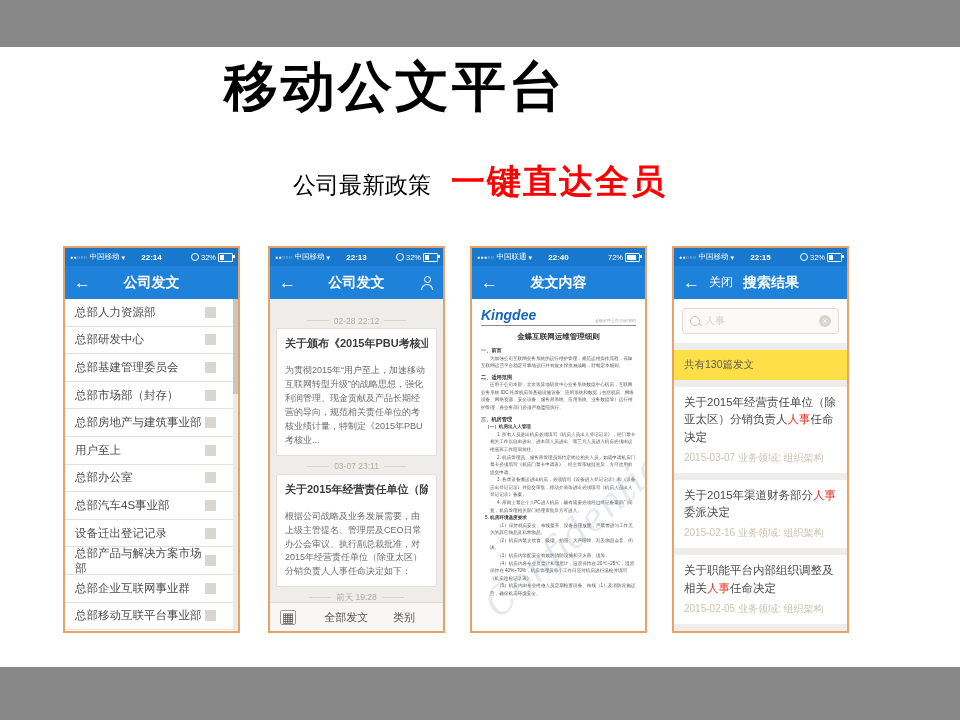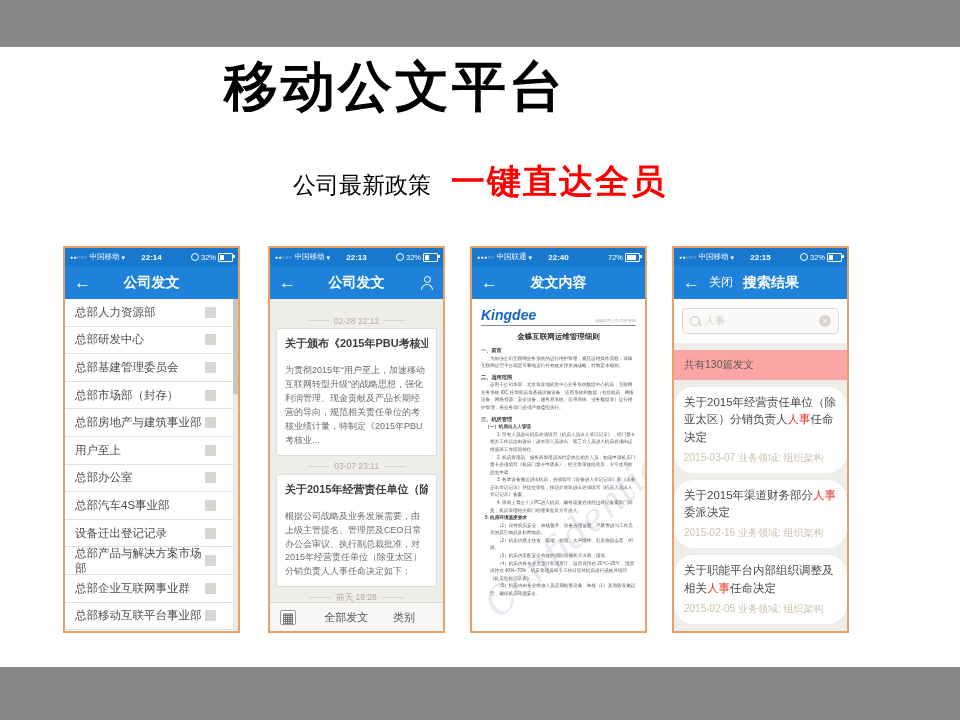--- a/index.html
+++ b/index.html
@@ -93,22 +93,22 @@
   .search-page{background:#efedea;height:100%;box-sizing:border-box;display:flex;flex-direction:column;}
   .search-block{background:#fff;padding:9px 8px;}
   .search-box{height:24px;border:1px solid #ddd9d2;border-radius:4px;background:#fbfaf9;
               display:flex;align-items:center;padding:0 7px;}
   .mag-ic{width:8px;height:8px;border:1.4px solid #c9c4bc;border-radius:50%;position:relative;flex:0 0 8px;}
   .mag-ic::after{content:'';position:absolute;left:7px;top:7px;width:4px;height:1.4px;
                  background:#c9c4bc;transform:rotate(45deg);}
   .search-ph{font-size:10px;color:#d6d1c9;margin-left:5px;flex:1;}
   .clear-ic{width:12px;height:12px;border-radius:50%;background:#d9d5cе;background:#d9d5ce;
             color:#fff;font-size:9px;line-height:12px;text-align:center;flex:0 0 12px;}
-  .count-block{background:#fca5a5;margin-top:7px;padding:8px 10px;font-size:10.5px;color:#5a5a5a;}
-  .result-card{background:#fff;margin-top:7px;padding:7px 10px 8px;border-radius:20px;}
+  .count-block{background:#fde047;margin-top:7px;padding:8px 10px;font-size:10.5px;color:#5a5a5a;}
+  .result-card{background:#fff;margin-top:7px;padding:7px 10px 8px;}
   .result-title{font-size:11.5px;color:#4a4a4a;line-height:1.5;}
   .result-title .hl{color:#e8392b;}
   .result-meta{font-size:10px;color:#ccc2b0;margin-top:5px;}
 </style>
 </head>
 <body>
 
 <div class="slide">
 
   <div class="slide-title">移动公文平台</div>

